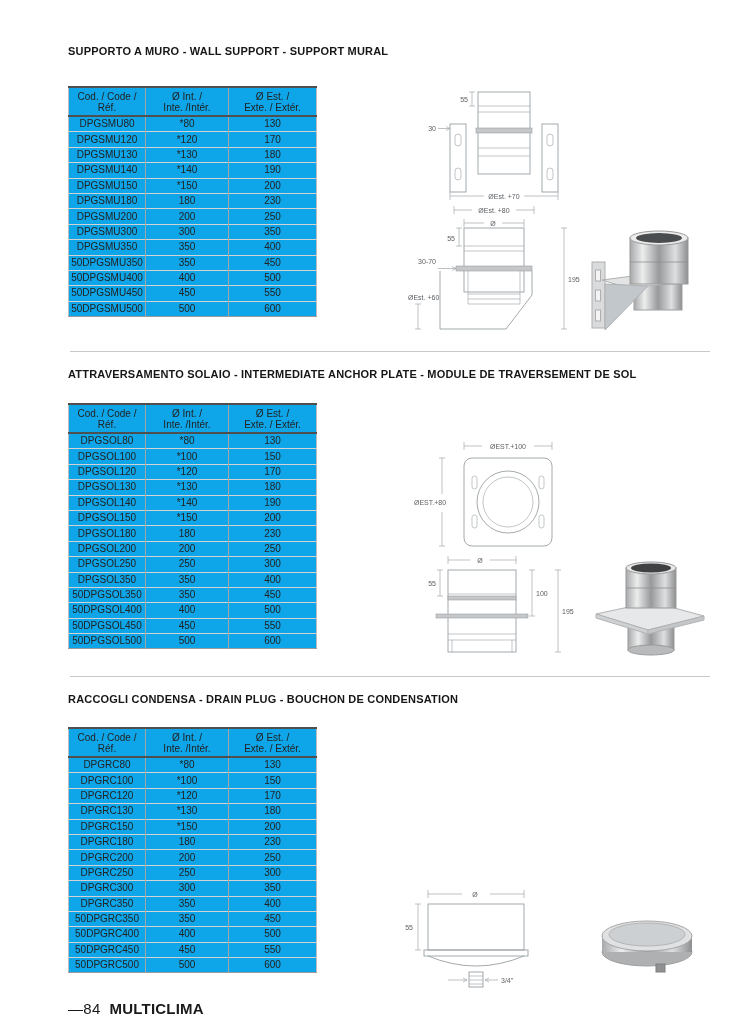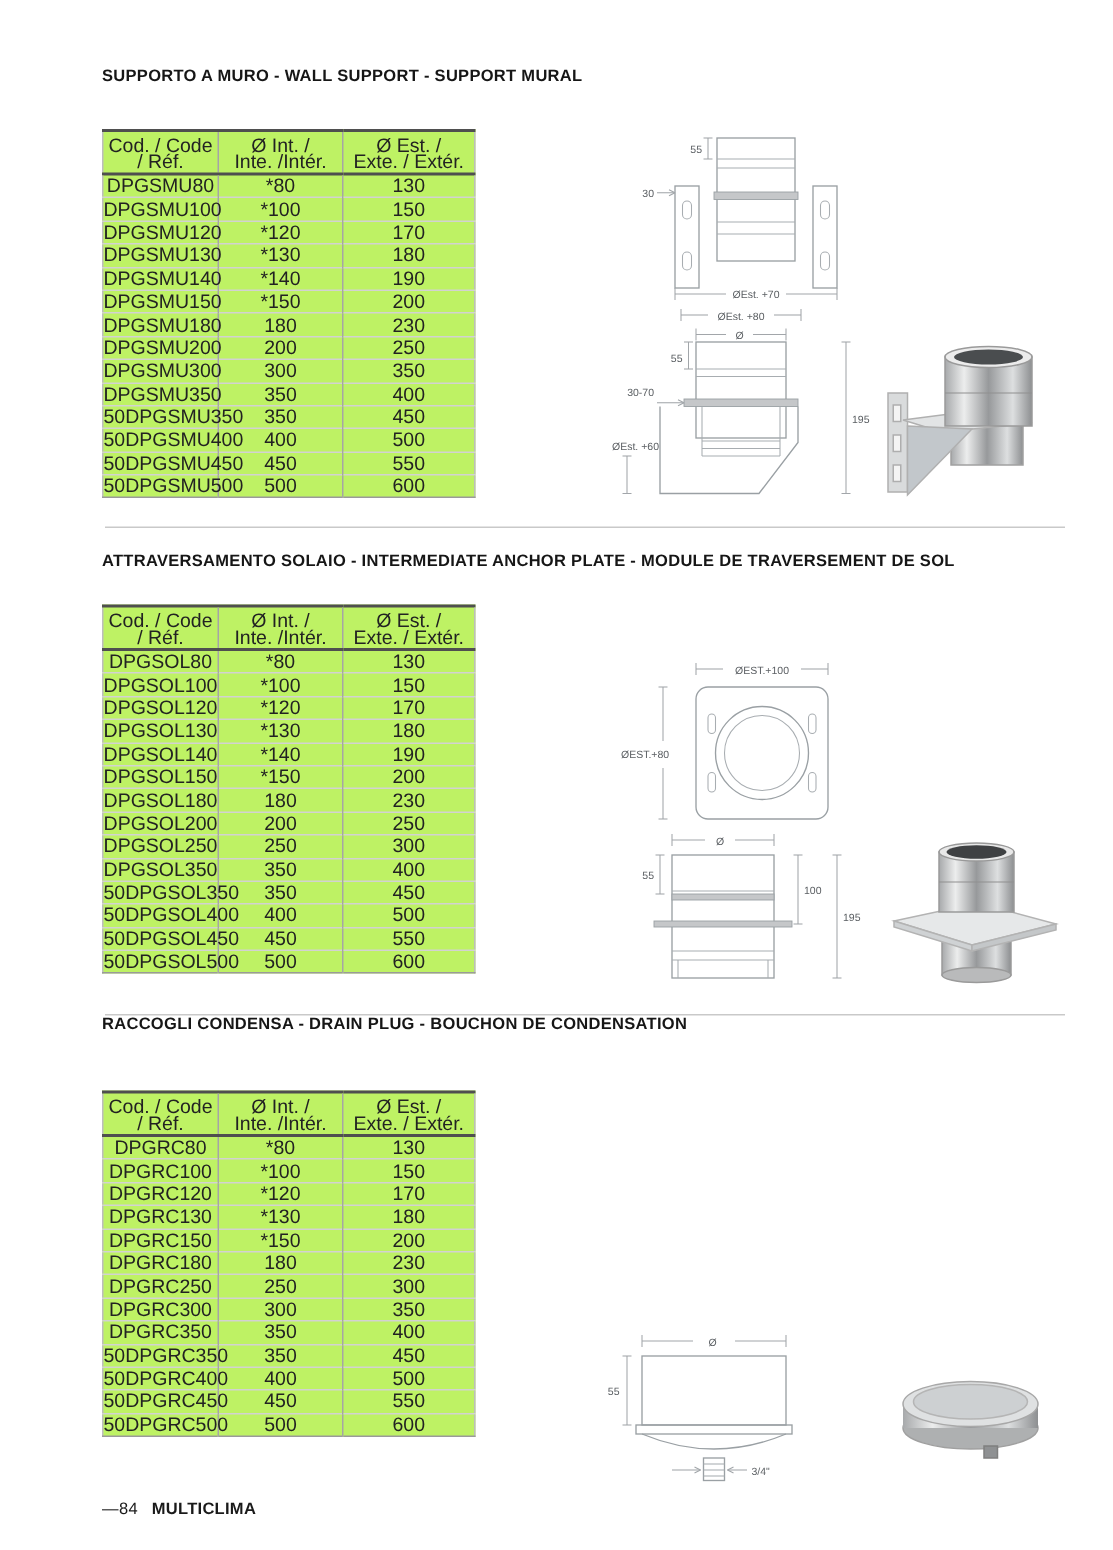--- a/index.html
+++ b/index.html
@@ -6,42 +6,42 @@
   .page{
     position:relative;width:742px;height:1033px;background:#ffffff;
     font-family:"Liberation Sans",sans-serif;color:#1a1a1a;overflow:hidden;
     margin:0 auto;
   }
   .section-title{position:absolute;left:68px;font-size:11px;letter-spacing:.2px;color:#161616;white-space:nowrap;}
   .section-title b{font-weight:700;}
   .divider{position:absolute;left:70px;width:640px;height:1px;background:#c9c9c9;}
   table.spec{
     position:absolute;left:68px;border-collapse:collapse;table-layout:fixed;width:248px;
-    font-size:13px;color:#222;background:#bef264;
+    font-size:10px;color:#222;background:#0ea5e9;
     border-left:1px solid #bdbdbd;border-right:1px solid #bdbdbd;border-bottom:1px solid #9a9a9a;padding-left:40px;
   }
   table.spec thead th{
     font-weight:400;text-align:center;vertical-align:middle;padding:3px 0 2px 0;line-height:11px;
     border-top:2px solid #4f4f4f;border-bottom:2px solid #4f4f4f;
   }
   table.spec th + th, table.spec td + td{border-left:1px solid #a5a5a5;}
   table.spec td{
     text-align:center;height:14.4px;padding:0;line-height:14px;
     border-top:1px solid #d2d2d2;
   }
   table.spec tbody tr:first-child td{border-top:none;}
   .diagram{position:absolute;}
   .diagram svg{display:block;}
   .dim-label{fill:#5c6064;font-size:7px;font-family:"Liberation Sans",sans-serif;}
   .outline{stroke:#9aa0a4;stroke-width:0.9;fill:none;}
   .thin{stroke:#a8adb1;stroke-width:0.7;fill:none;}
   .band{fill:#c5c7c9;stroke:#9aa0a4;stroke-width:0.6;}
   .dim{stroke:#a2a6aa;stroke-width:0.7;fill:none;}
   .photo{position:absolute;}
-  .footer{position:absolute;left:68px;top:1000px;font-size:11px;color:#1a1a1a;white-space:nowrap;}
+  .footer{position:absolute;left:68px;top:1000px;font-size:15px;color:#1a1a1a;white-space:nowrap;}
   .footer .pageref{font-weight:400;letter-spacing:.3px;}
   .footer .brand{font-weight:700;margin-left:9px;letter-spacing:.2px;}
 </style>
 </head>
 <body>
 
 <div class="page">
 
   <svg width="0" height="0" style="position:absolute">
     <defs>
@@ -81,25 +81,20 @@
           </th>
       </tr>
     </thead>
     <tbody>
         <tr>
           <td>DPGSMU80</td>
           <td>*80</td>
           <td>130</td>
         </tr>
         <tr>
-          <td>DPGSMU100</td>
-          <td>*100</td>
-          <td>150</td>
-        </tr>
-        <tr>
           <td>DPGSMU120</td>
           <td>*120</td>
           <td>170</td>
         </tr>
         <tr>
           <td>DPGSMU130</td>
           <td>*130</td>
           <td>180</td>
         </tr>
         <tr>
@@ -418,21 +413,21 @@
       <polygon points="58,74 114,60 114,64 58,78" fill="#c4c7c9" stroke="#b3b3b3"></polygon>
       <rect x="36" y="12" width="50" height="40" fill="url(#steelH)" stroke="#9a9a9a"></rect>
       <line x1="36" y1="32" x2="86" y2="32" stroke="#8f8f8f" stroke-width="0.8"></line>
       <ellipse cx="61" cy="12" rx="25" ry="6" fill="#e8e8e8" stroke="#999999"></ellipse>
       <ellipse cx="61" cy="12" rx="20" ry="4.5" fill="#3f4143"></ellipse>
     </svg>
   </div>
 
   <div class="divider" style="top:676px"></div>
 
-  <h2 class="section-title" style="top:668px"><b>RACCOGLI CONDENSA</b><span> - DRAIN PLUG - BOUCHON DE CONDENSATION</span></h2>
+  <h2 class="section-title" style="top:684px"><b>RACCOGLI CONDENSA</b><span> - DRAIN PLUG - BOUCHON DE CONDENSATION</span></h2>
 
   <table class="spec" style="top:727px">
     <colgroup>
         <col style="width:77px">
         <col style="width:83px">
         <col style="width:88px">
       </colgroup>
     <thead>
       <tr>
         <th>Cod. / Code / Réf.</th>
@@ -471,20 +466,25 @@
           <td>DPGRC150</td>
           <td>*150</td>
           <td>200</td>
         </tr>
         <tr>
           <td>DPGRC180</td>
           <td>180</td>
           <td>230</td>
         </tr>
         <tr>
+          <td>DPGRC200</td>
+          <td>200</td>
+          <td>250</td>
+        </tr>
+        <tr>
           <td>DPGRC250</td>
           <td>250</td>
           <td>300</td>
         </tr>
         <tr>
           <td>DPGRC300</td>
           <td>300</td>
           <td>350</td>
         </tr>
         <tr>

